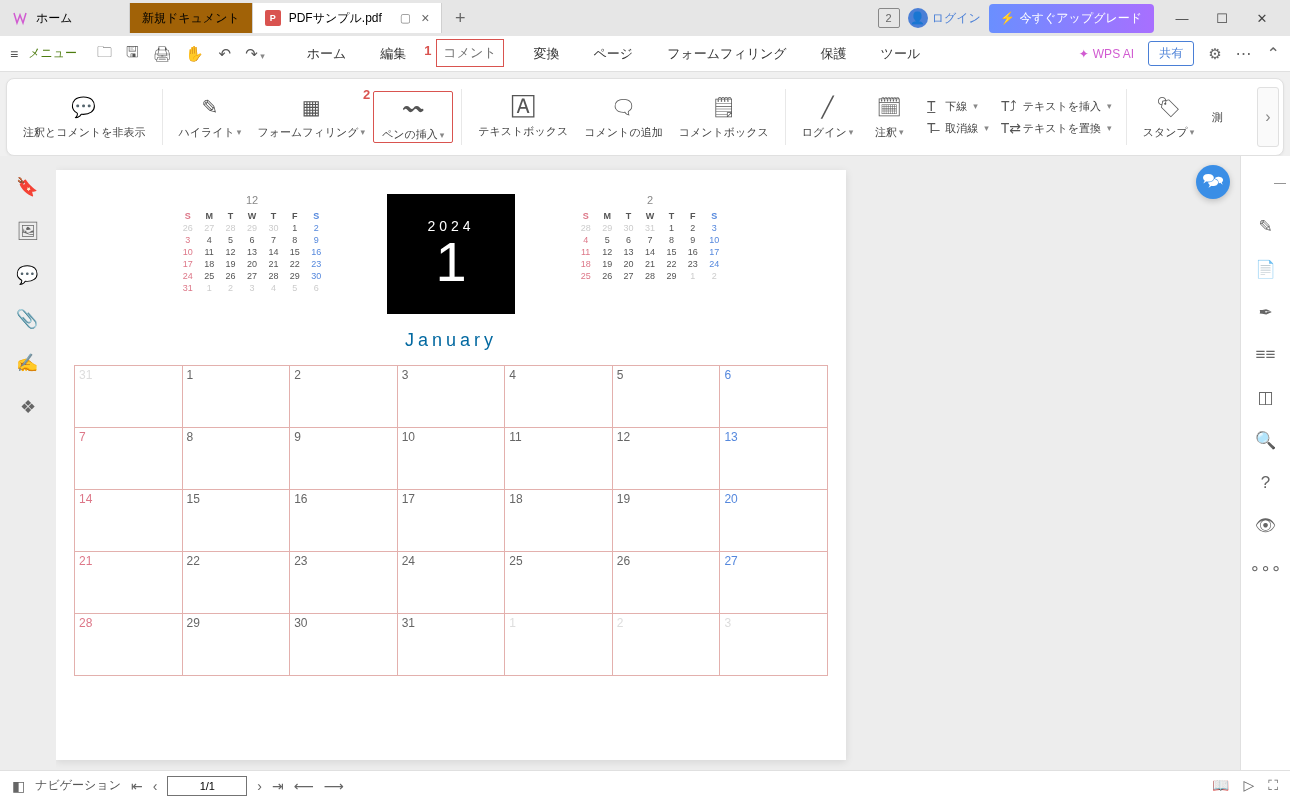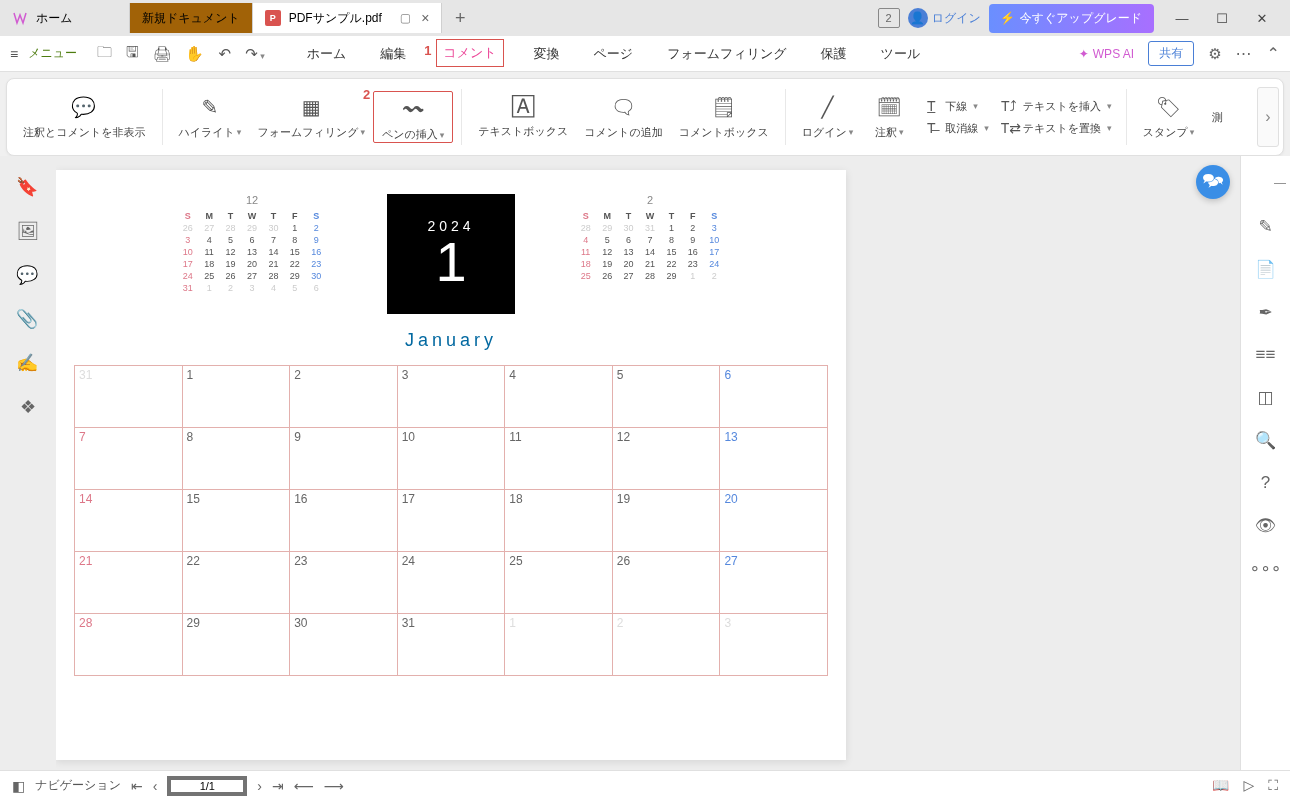--- a/index.html
+++ b/index.html
@@ -24,21 +24,21 @@
 .win-btn { width:40px; height:30px; display:flex;align-items:center;justify-content:center;font-size:13px;color:#444; cursor:pointer; }
 
 
 .menubar { height: 36px; background: #fff; border-bottom: 1px solid #e0e0e0; display:flex; align-items:center; padding: 0 10px; gap: 4px; }
 .menu-left { display:flex; align-items:center; gap:6px; }
 .hamburger { font-size:14px; color:#555; }
 .menu-label { font-size:12px; color:#4d7c0f; margin-left:4px; margin-right:10px; }
 .menubar .ico { color:#555; font-size:15px; padding:2px 4px; cursor:pointer; }
 .menu-tabs { display:flex; gap:26px; margin-left:30px; }
 .menu-tab { font-size:13px; color:#333; cursor:pointer; padding: 6px 4px; position:relative; }
-.menu-tab.active { border:1.5px solid #d9534f; color:#ec4899; padding:4px 6px; }
+.menu-tab.active { border:1.5px solid #d9534f; color:#737373; padding:4px 6px; }
 .callout-num { color:#d9534f; font-weight:bold; font-size:13px; position:absolute; }
 .menubar-right { margin-left:auto; display:flex; align-items:center; gap:14px; }
 .wpsai { color:#d15bd1; font-size:12px; display:flex;align-items:center;gap:4px; cursor:pointer; }
 .share-btn { border:1px solid #4a7fd6; color:#4a7fd6; font-size:12px; padding:3px 10px; border-radius:3px; cursor:pointer; }
 .gear { color:#666; font-size:15px; cursor:pointer; }
 .dots { color:#666; font-size:16px; cursor:pointer; letter-spacing:1px; }
 .chev-up { color:#666; cursor:pointer; }
 
 
 .ribbon { background:#fff; border:1px solid #e0e0e0; border-radius:8px; margin:6px; height:78px; display:flex; align-items:center; box-shadow:0 1px 3px rgba(0,0,0,0.05); position:relative; }
@@ -87,21 +87,21 @@
 .big-cal td.sat { color:#58d; }
 .big-cal td.dim { color:#ddd; }
 .big-cal tr:first-of-type td { border-top:1px solid #e3b0ad; }
 
 
 .float-btn { position:absolute; right:60px; top:165px; width:34px; height:34px; border-radius:50%; background:#3a8ee6; display:flex;align-items:center;justify-content:center;color:#fff;font-size:16px;cursor:pointer;box-shadow:0 2px 6px rgba(0,0,0,0.2); }
 
 
 .statusbar { position:absolute; bottom:0; left:0; right:0; height:30px; background:#fff; border-top:1px solid #e0e0e0; display:flex; align-items:center; padding:0 12px; gap:10px; font-size:12px; color:#555; }
 .statusbar .sico { color:#666; cursor:pointer; font-size:14px; }
-.page-input { width:80px; height:20px; border:4px solid #737373; text-align:center; font-size:11px; }
+.page-input { width:80px; height:20px; border:1px solid #737373; text-align:center; font-size:11px; }
 .statusbar-right { margin-left:auto; display:flex; gap:14px; }
 
 .dd::after { content:" ▾"; font-size:9px; color:#888; }
 svg { display:block; }
 </style>
 </head>
 <body>
 
 <div class="titlebar">
   <div class="tab home">

